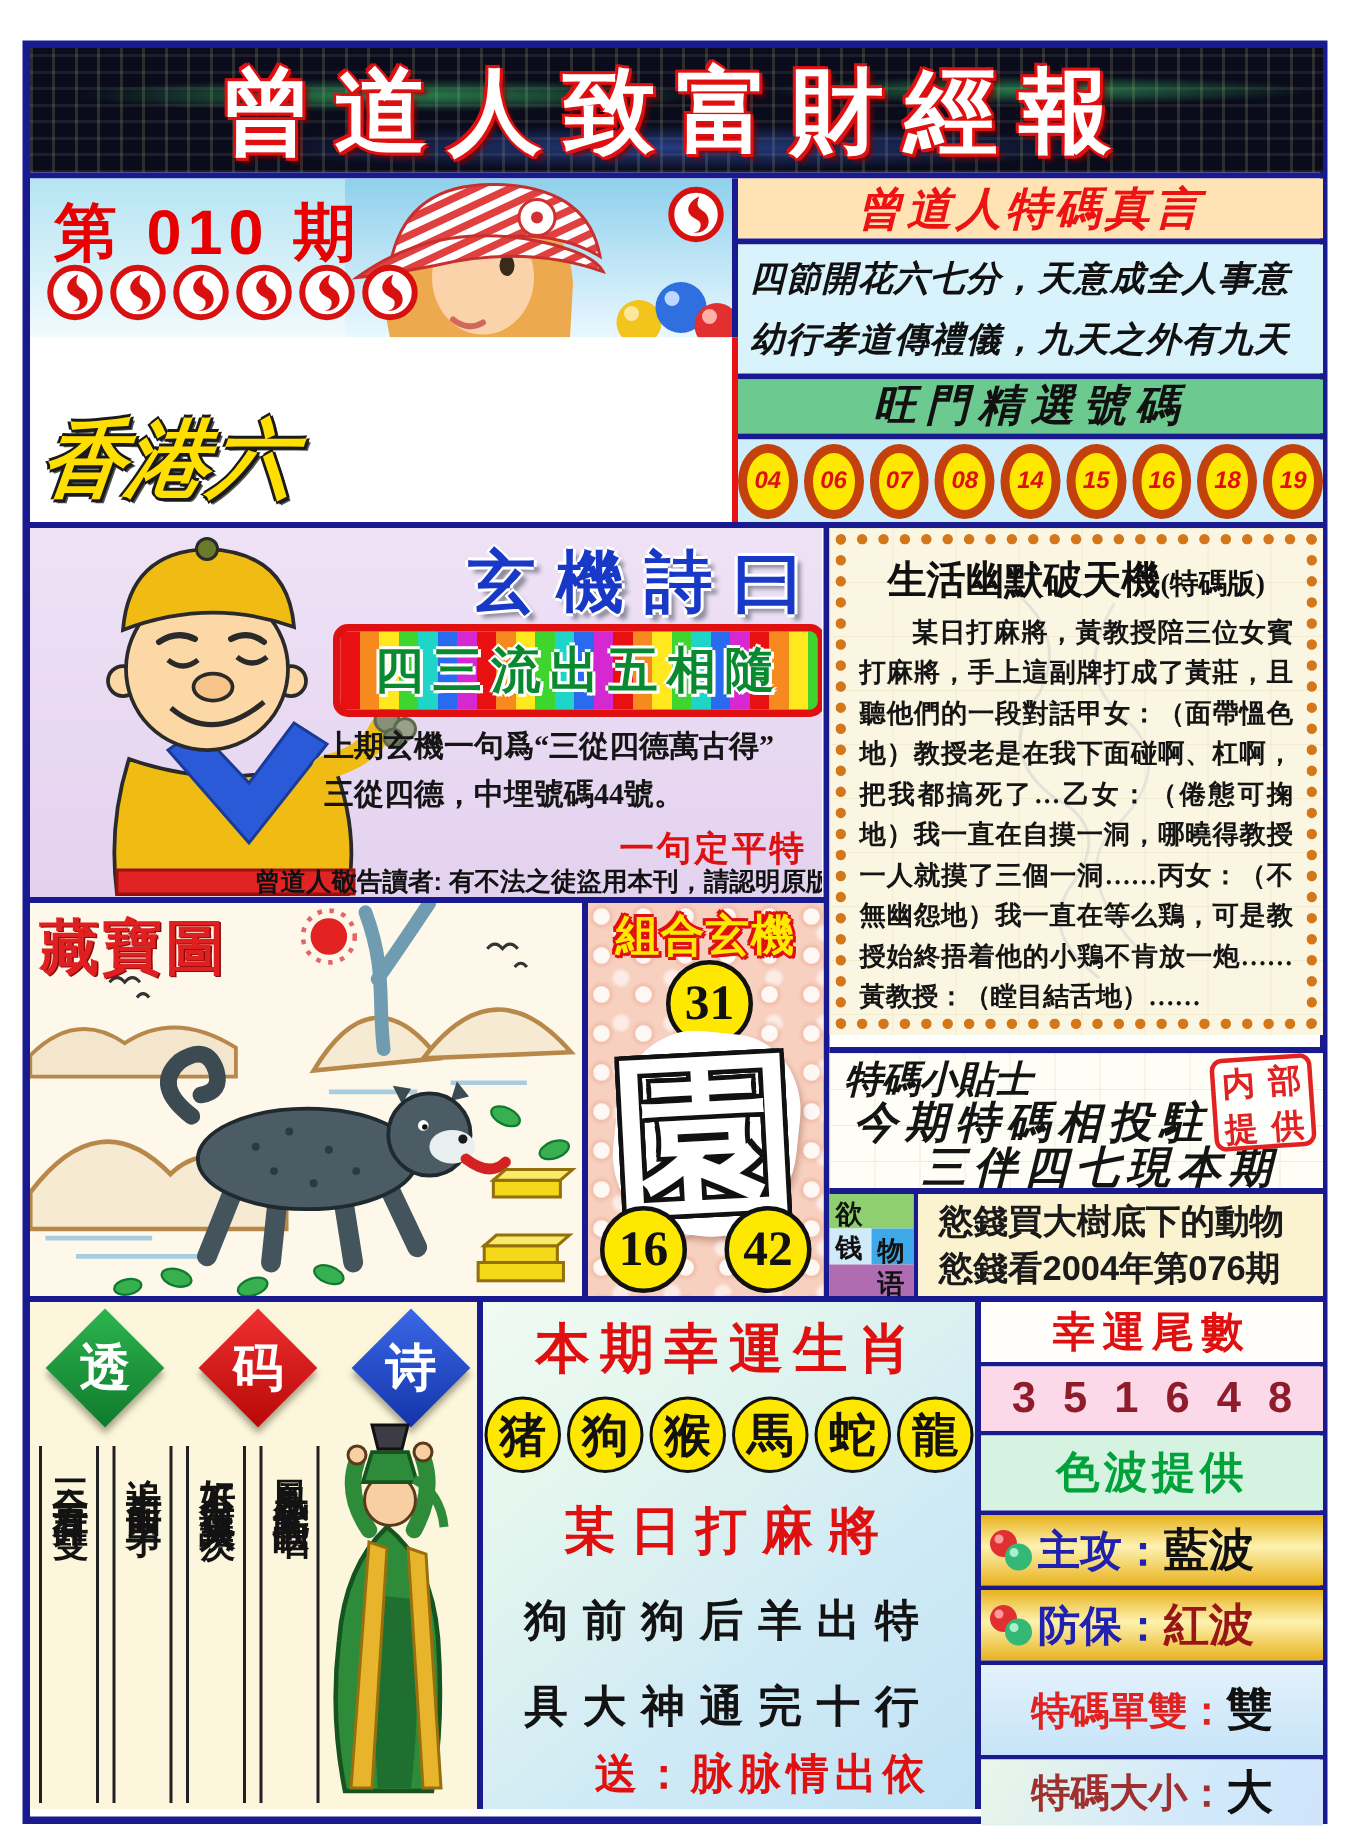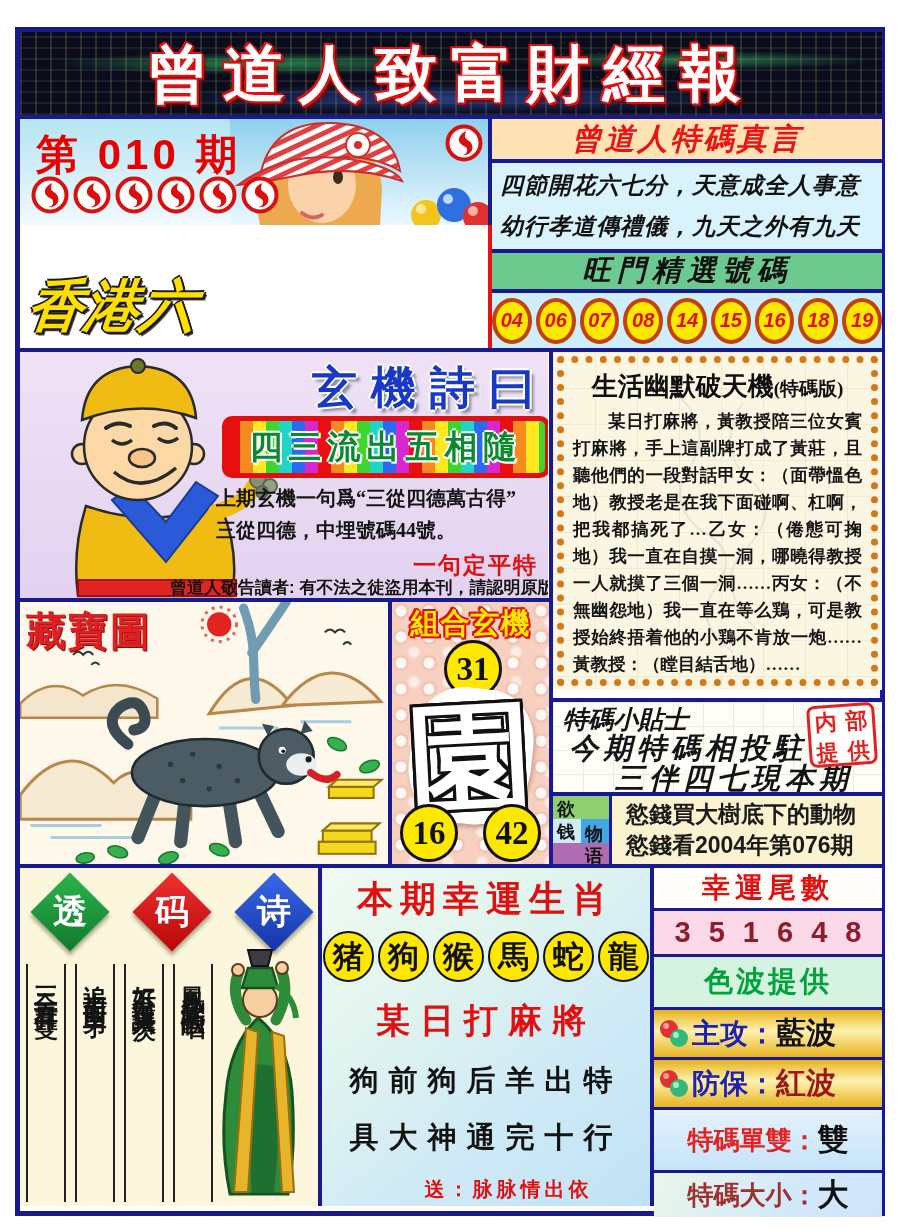--- a/index.html
+++ b/index.html
@@ -42,22 +42,22 @@
 
   
   #truth-cell{left:492px;top:119px;width:390px;height:229px;display:flex;flex-direction:column;}
   #truth-header{height:40px;background:#ffe3b5;display:flex;align-items:center;justify-content:center;
     font-size:30px;font-weight:800;font-style:italic;color:#ee1212;letter-spacing:3px;}
   #truth-poem{height:84px;background:#d9f3fd;padding-top:2px;}
   #truth-poem div{font-size:23px;font-weight:800;font-style:italic;color:#111;line-height:41px;padding-left:8px;letter-spacing:1px;white-space:nowrap;}
   #picks-title{height:36px;background:#6cc98f;display:flex;align-items:center;justify-content:center;
     font-size:29px;font-weight:800;font-style:italic;color:#111;letter-spacing:6px;}
   #picks-row{flex:1;background:#cfeefc;display:flex;align-items:center;justify-content:center;gap:4px;}
-  .pick-ball{width:38px;height:38px;border-radius:50%;background:#ffe800;border:4px solid #c2410c;
-    display:flex;align-items:center;justify-content:center;font-size:20px;font-weight:800;font-style:italic;color:#e01010;}
+  .pick-ball{width:38px;height:38px;border-radius:50%;background:#ffe800;border:6px solid #c2410c;
+    display:flex;align-items:center;justify-content:center;font-size:16px;font-weight:800;font-style:italic;color:#e01010;}
 
   
   #mystery{left:20px;top:352px;width:528px;height:246px;background:linear-gradient(#efe2f6,#e3d2ef);overflow:hidden;}
   #mystery-title{position:absolute;left:292px;top:6px;font-size:45px;font-weight:800;color:#1838c8;letter-spacing:14px;white-space:nowrap;
     text-shadow:2px 0 0 #fff,-2px 0 0 #fff,0 2px 0 #fff,0 -2px 0 #fff,4px 4px 3px #8a8a9a;}
   #mystery-banner{position:absolute;left:202px;top:64px;width:318px;height:52px;border:5px solid #e01010;border-radius:10px;
     background:repeating-linear-gradient(90deg,#e81010 0 13px,#f78a1e 13px 26px,#ffe91e 26px 39px,#3ed52e 39px 52px,#1ed5c8 52px 65px,#2a6aef 65px 78px,#d628d0 78px 91px);
     display:flex;align-items:center;justify-content:center;}
   #mystery-banner span{font-size:33px;font-weight:800;color:#0a8a30;letter-spacing:6px;white-space:nowrap;
     text-shadow:2px 0 0 #fff,-2px 0 0 #fff,0 2px 0 #fff,0 -2px 0 #fff,2px 2px 0 #fff;}
@@ -130,21 +130,21 @@
 
   
   #lucky{left:322px;top:868px;width:328px;height:338px;text-align:center;
     background:linear-gradient(140deg,#f0fbf2 0%,#e2f5ee 30%,#cfeaf6 65%,#c0e2f4 100%);overflow:hidden;}
   #lucky-title{margin-top:7px;font-size:36px;font-weight:800;color:#e01010;letter-spacing:7px;white-space:nowrap;}
   #zodiac-row{margin-top:7px;display:flex;justify-content:center;gap:4px;}
   .zodiac-ball{width:47px;height:47px;border-radius:50%;background:#ffe800;border:2.5px solid #111;
     display:flex;align-items:center;justify-content:center;font-size:31px;font-weight:800;color:#111;font-family:"Liberation Serif",serif;}
   #inside-title{margin-top:16px;font-size:34px;font-weight:800;color:#e01010;letter-spacing:10px;white-space:nowrap;}
   .inside-line{margin-top:17px;font-size:29px;font-weight:800;color:#131313;letter-spacing:10px;white-space:nowrap;}
-  #gift-line{margin-top:18px;font-size:20px;font-weight:800;color:#e01010;letter-spacing:4px;white-space:nowrap;padding-left:45px;}
+  #gift-line{margin-top:6px;font-size:28px;font-weight:800;color:#e01010;letter-spacing:4px;white-space:nowrap;padding-left:45px;}
 
   
   #rstack{left:654px;top:868px;width:228px;height:338px;display:flex;flex-direction:column;}
   #rstack .sep{height:3px;background:#1a1a90;flex:none;}
   .rrow{display:flex;align-items:center;justify-content:center;flex:none;}
   #tail-title{height:40px;background:#fffefa;font-size:28px;font-weight:800;color:#e01010;letter-spacing:5px;}
   #tail-digits{height:43px;background:#fbd9e8;font-size:29px;font-weight:800;color:#8e1c2a;letter-spacing:0;gap:18px;}
   #tail-gap{height:8px;background:#ffffff;}
   #waves-title{height:50px;background:#d6f3e2;font-size:29px;font-weight:800;color:#00a33a;letter-spacing:3px;}
   .gold{background:linear-gradient(#e8b21e,#fdf2b0 45%,#e8b21e);}

